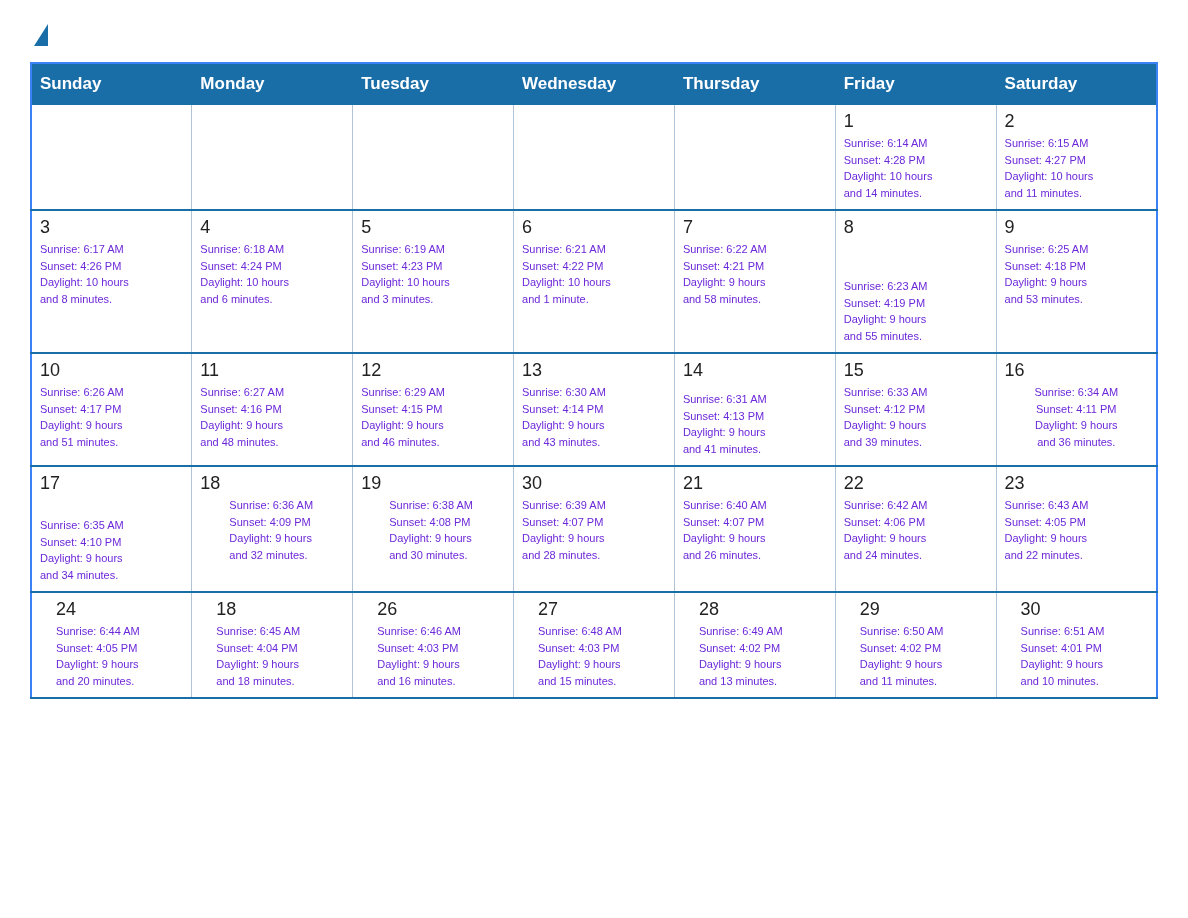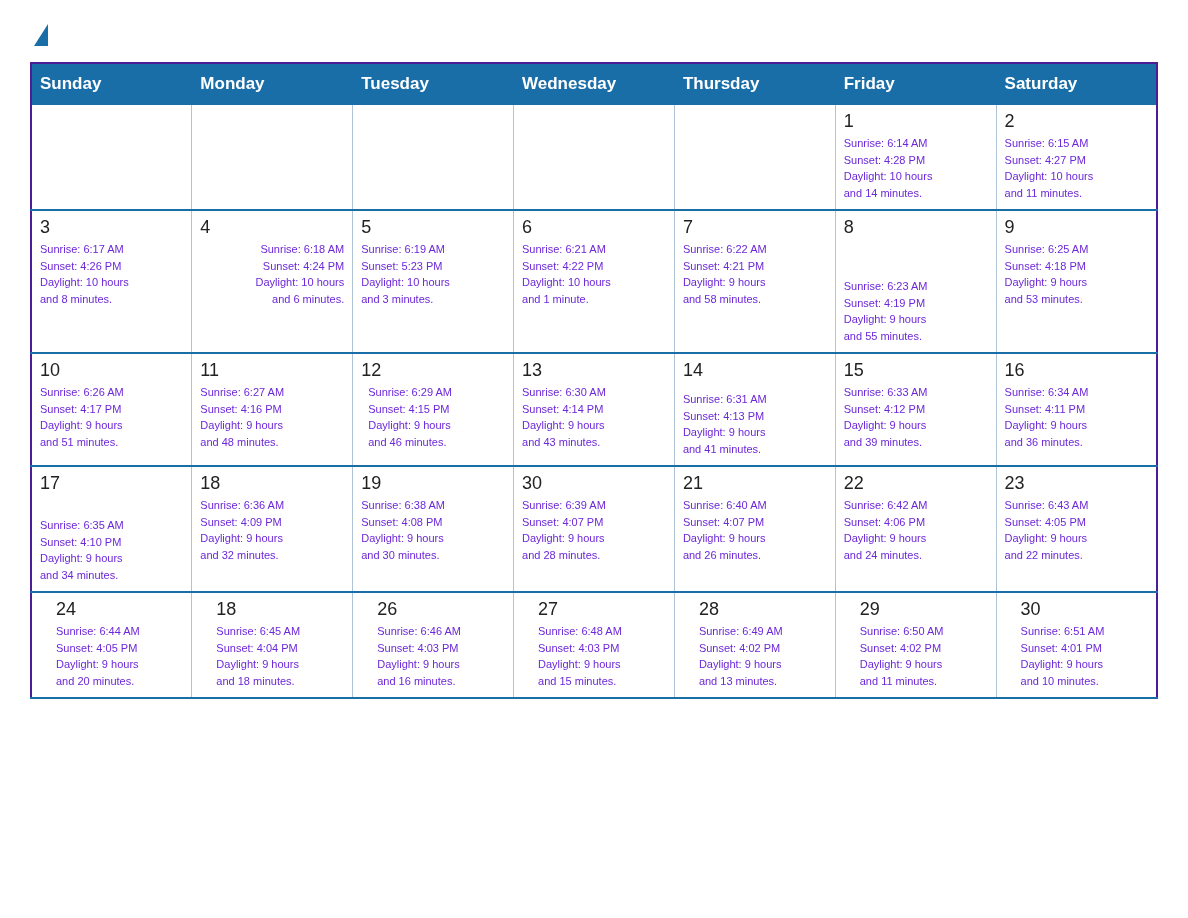--- a/index.html
+++ b/index.html
@@ -57,21 +57,21 @@
       line-height: 1.1;
     }
     .location {
       font-size: 22px;
       color: #444;
       margin-top: 4px;
     }
     .calendar {
       width: 100%;
       border-collapse: collapse;
-      border: 2px solid #4c1d95;
+      border: 2px solid #3b82f6;
     }
     .calendar th {
       background-color: #1a6ea8;
       color: #fff;
       font-size: 17px;
       font-weight: bold;
       padding: 10px 8px;
       text-align: left;
       border: 1px solid #1a6ea8;
     }
@@ -160,29 +160,29 @@
       <tr>
         <td>
           <span class="day-num">3</span>
           <div class="day-info" style="white-space: pre-line;">Sunrise: 6:17 AM
 Sunset: 4:26 PM
 Daylight: 10 hours
 and 8 minutes.</div>
         </td>
         <td>
           <span class="day-num">4</span>
-          <div class="day-info" style="white-space: pre-line; text-align: right;">Sunrise: 6:18 AM
+          <div class="day-info" style="white-space: pre-line;">Sunrise: 6:18 AM
 Sunset: 4:24 PM
 Daylight: 10 hours
 and 6 minutes.</div>
         </td>
         <td>
           <span class="day-num">5</span>
           <div class="day-info" style="white-space: pre-line;">Sunrise: 6:19 AM
-Sunset: 5:23 PM
+Sunset: 4:23 PM
 Daylight: 10 hours
 and 3 minutes.</div>
         </td>
         <td>
           <span class="day-num">6</span>
           <div class="day-info" style="white-space: pre-line;">Sunrise: 6:21 AM
 Sunset: 4:22 PM
 Daylight: 10 hours
 and 1 minute.</div>
         </td>
@@ -218,21 +218,21 @@
         </td>
         <td>
           <span class="day-num">11</span>
           <div class="day-info" style="white-space: pre-line;">Sunrise: 6:27 AM
 Sunset: 4:16 PM
 Daylight: 9 hours
 and 48 minutes.</div>
         </td>
         <td>
           <span class="day-num">12</span>
-          <div class="day-info" style="white-space: pre-line; margin-left: 7px;">Sunrise: 6:29 AM
+          <div class="day-info" style="white-space: pre-line;">Sunrise: 6:29 AM
 Sunset: 4:15 PM
 Daylight: 9 hours
 and 46 minutes.</div>
         </td>
         <td>
           <span class="day-num">13</span>
           <div class="day-info" style="white-space: pre-line;">Sunrise: 6:30 AM
 Sunset: 4:14 PM
 Daylight: 9 hours
 and 43 minutes.</div>
@@ -246,44 +246,44 @@
         </td>
         <td>
           <span class="day-num">15</span>
           <div class="day-info" style="white-space: pre-line;">Sunrise: 6:33 AM
 Sunset: 4:12 PM
 Daylight: 9 hours
 and 39 minutes.</div>
         </td>
         <td>
           <span class="day-num">16</span>
-          <div class="day-info" style="white-space: pre-line;">Sunrise: 6:34 AM
+          <div class="day-info" style="white-space: pre-line; text-align: center;">Sunrise: 6:34 AM
 Sunset: 4:11 PM
 Daylight: 9 hours
 and 36 minutes.</div>
         </td>
       </tr>
       <tr>
         <td>
           <span class="day-num">17</span>
           <div class="day-info" style="white-space: pre-line; margin-top: 23px;">Sunrise: 6:35 AM
 Sunset: 4:10 PM
 Daylight: 9 hours
 and 34 minutes.</div>
         </td>
         <td>
           <span class="day-num">18</span>
-          <div class="day-info" style="white-space: pre-line;">Sunrise: 6:36 AM
+          <div class="day-info" style="white-space: pre-line; margin-left: 29px;">Sunrise: 6:36 AM
 Sunset: 4:09 PM
 Daylight: 9 hours
 and 32 minutes.</div>
         </td>
         <td>
           <span class="day-num">19</span>
-          <div class="day-info" style="white-space: pre-line;">Sunrise: 6:38 AM
+          <div class="day-info" style="white-space: pre-line; margin-left: 28px;">Sunrise: 6:38 AM
 Sunset: 4:08 PM
 Daylight: 9 hours
 and 30 minutes.</div>
         </td>
         <td>
           <span class="day-num">30</span>
           <div class="day-info" style="white-space: pre-line;">Sunrise: 6:39 AM
 Sunset: 4:07 PM
 Daylight: 9 hours
 and 28 minutes.</div>

